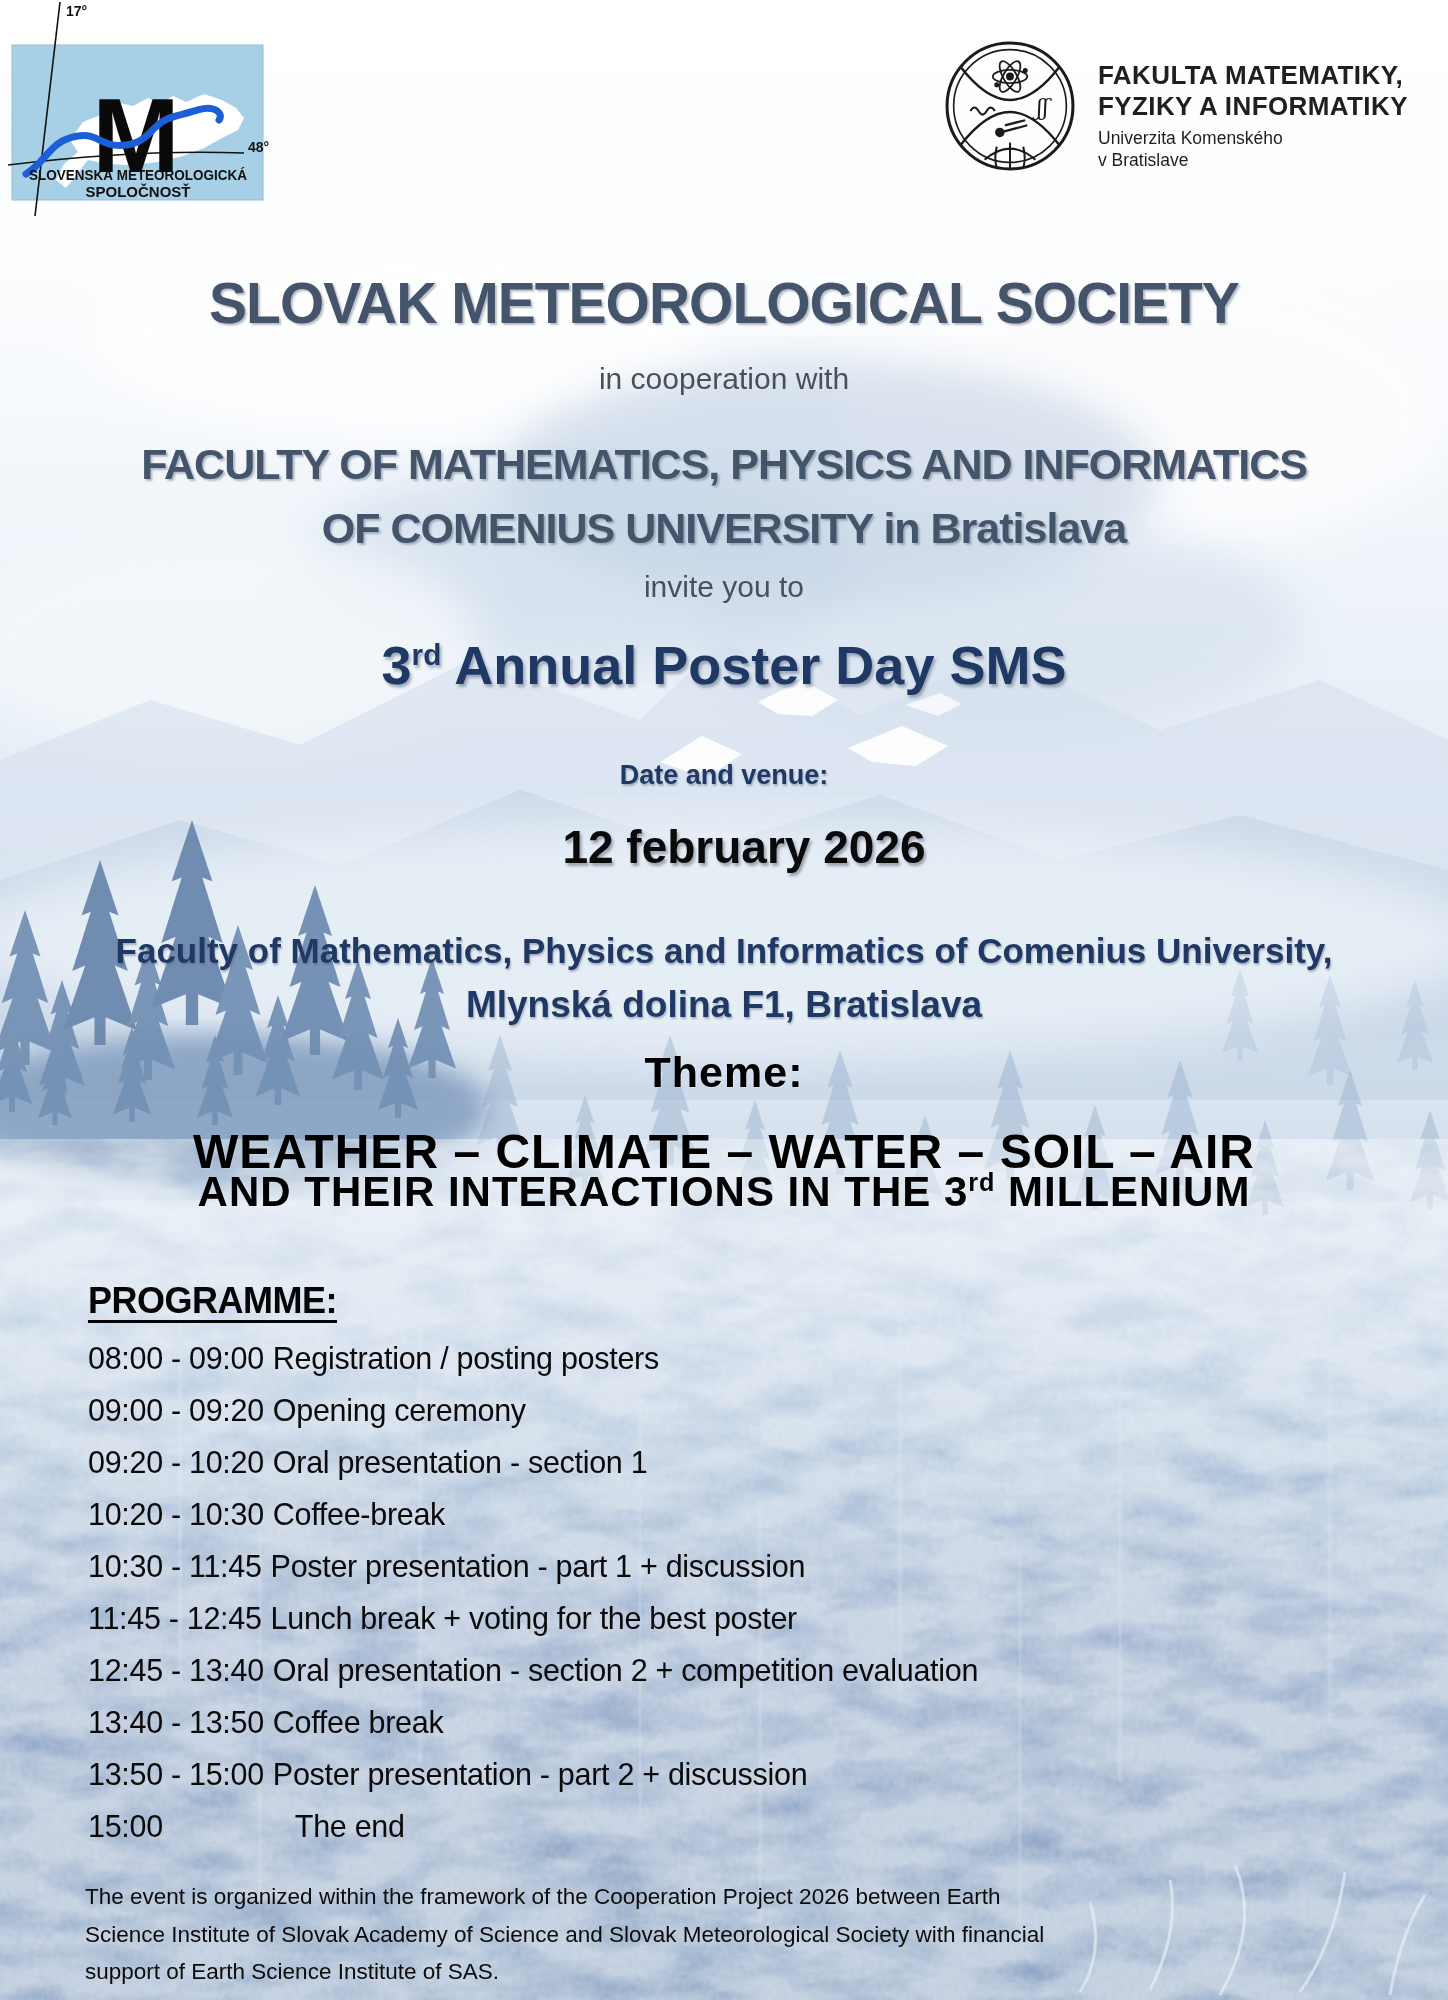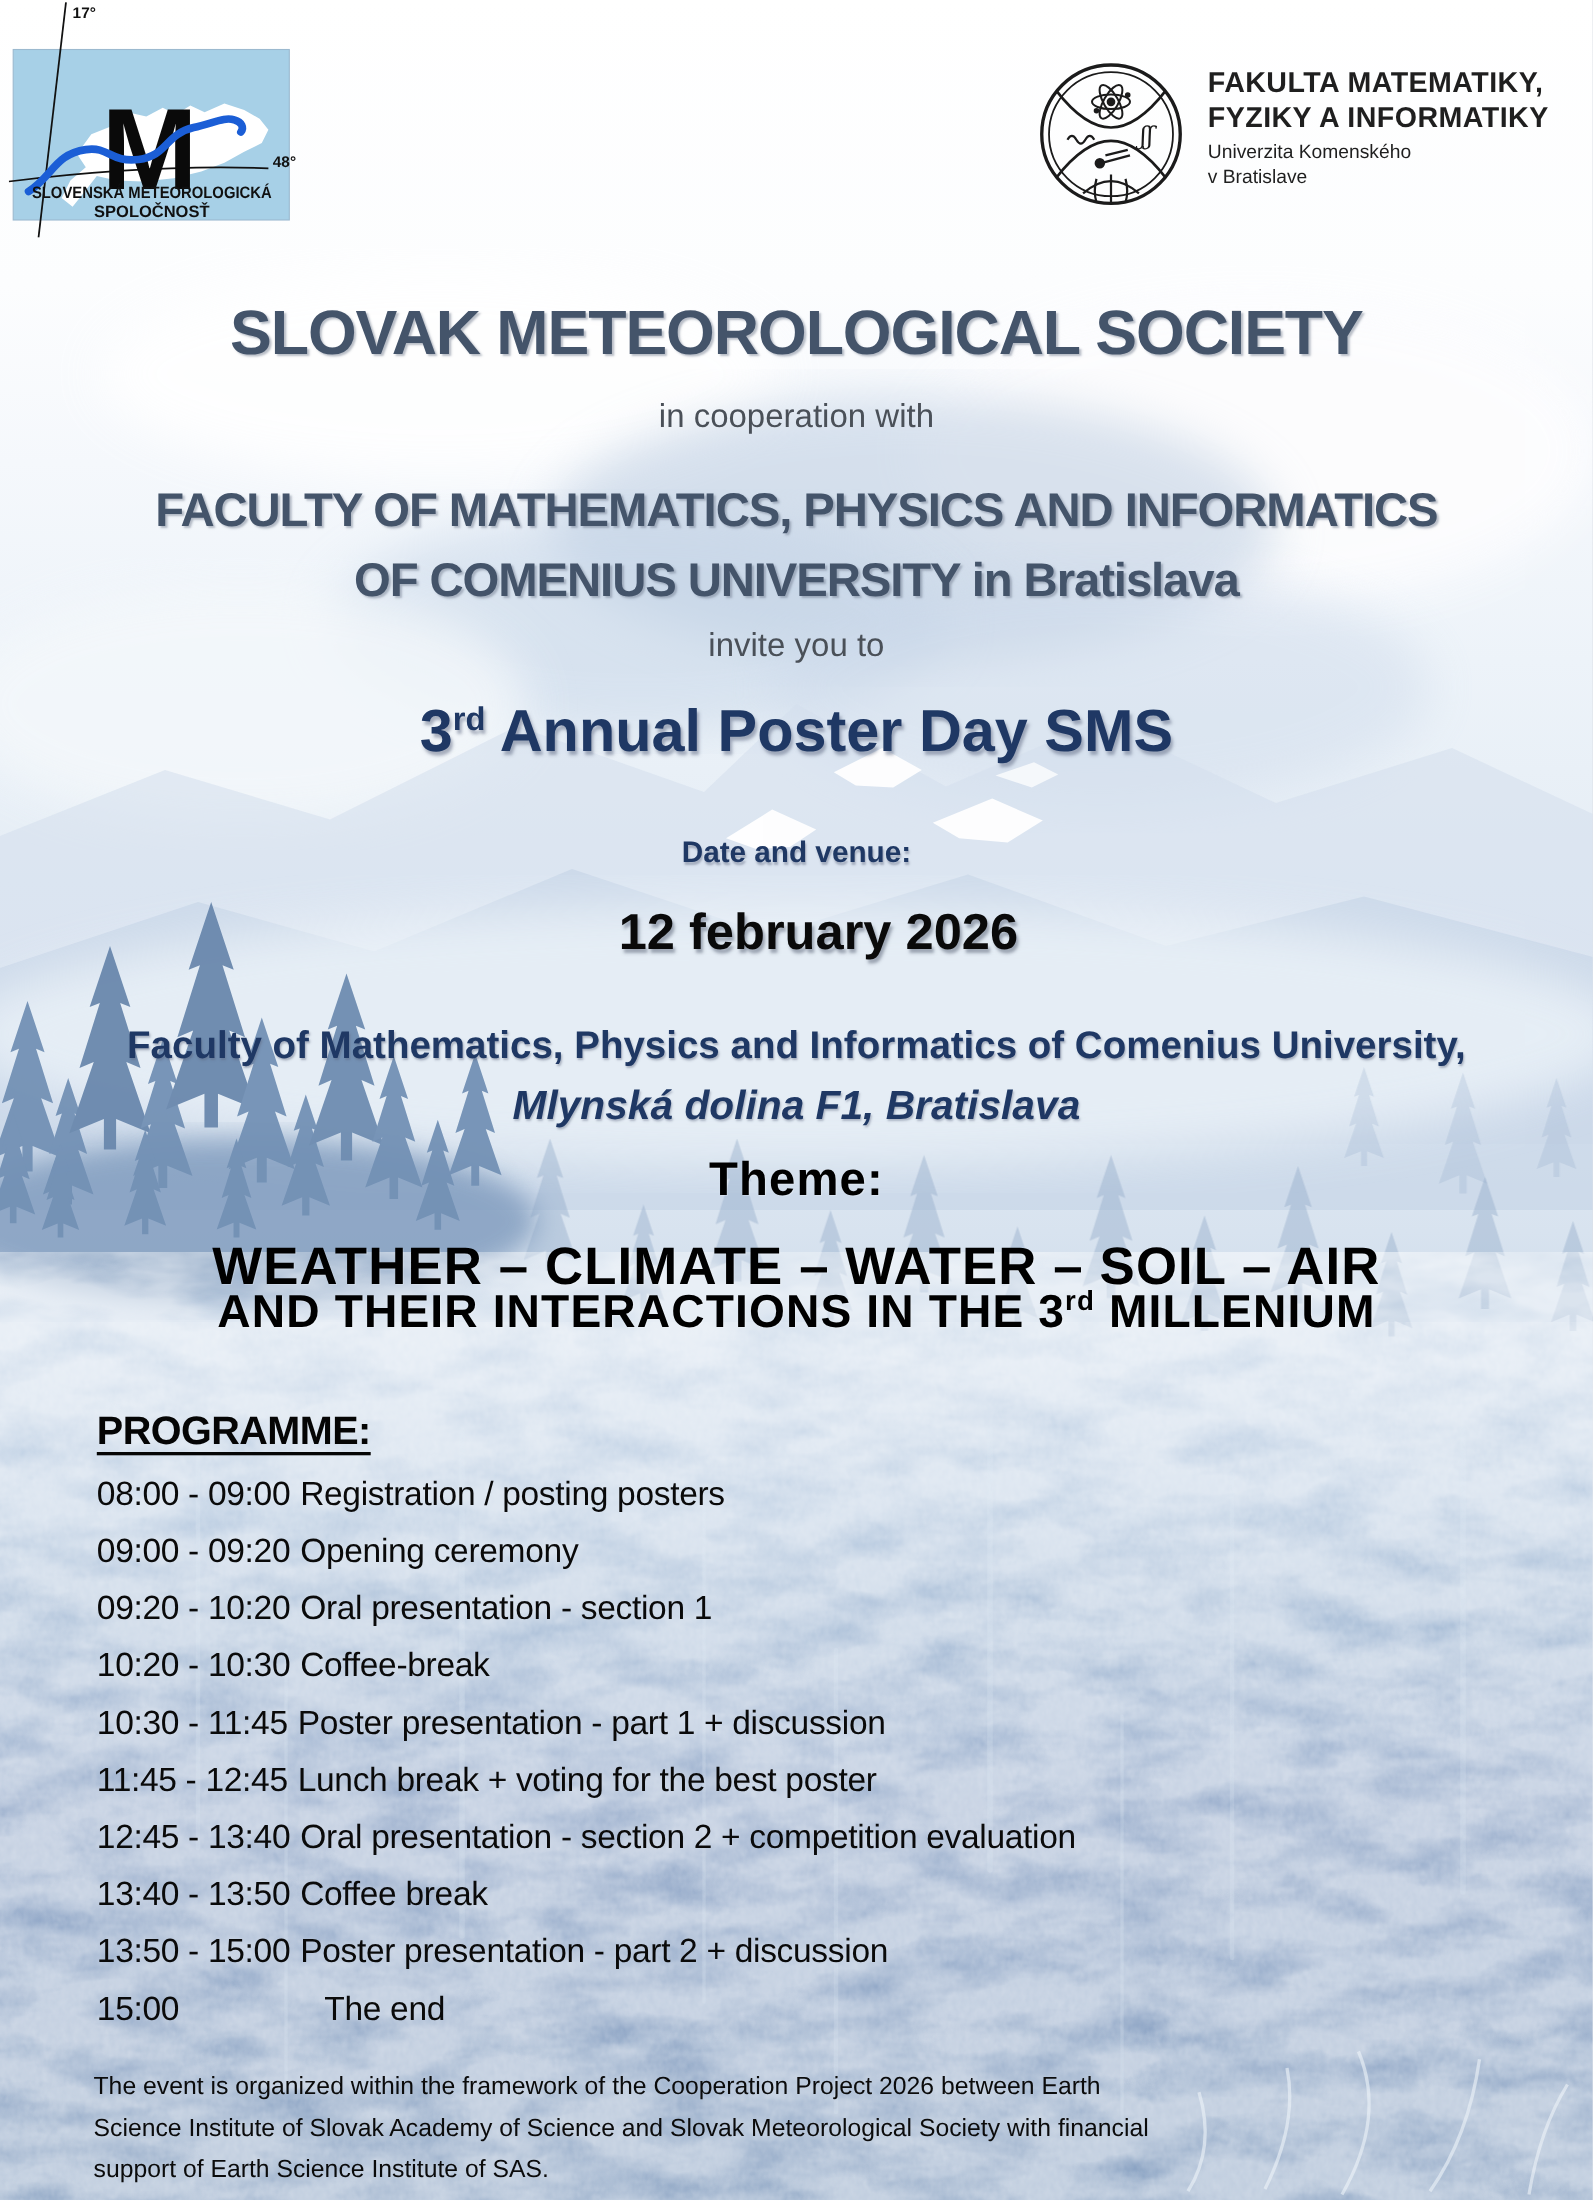--- a/index.html
+++ b/index.html
@@ -5,39 +5,39 @@
   html,body{margin:0;padding:0;background:#9aa7b8;}
   .poster{
     position:relative;width:1448px;height:2000px;margin:0 auto;
     background:#ffffff;overflow:hidden;
     font-family:"Liberation Sans",sans-serif;
   }
   .bg{position:absolute;left:0;top:0;width:1448px;height:2000px;display:block;}
 
   
   .sms-logo{position:absolute;left:8px;top:2px;width:292px;height:214px;}
-  .fac-logo-emblem{position:absolute;left:944px;top:56px;width:132px;height:132px;text-decoration:underline;}
+  .fac-logo-emblem{position:absolute;left:944px;top:40px;width:132px;height:132px;text-decoration:underline;}
   .fac-logo-text{position:absolute;left:1098px;top:60px;color:#1f1f1f;}
   .fac-line{font-size:26px;font-weight:700;line-height:31px;letter-spacing:.4px;white-space:nowrap;}
   .fac-sub{font-size:17.5px;font-weight:400;line-height:22px;margin-top:5px;white-space:nowrap;}
   .fac-sub2{font-size:17.5px;font-weight:400;line-height:22px;white-space:nowrap;}
 
   
   .cline{position:absolute;left:0;width:100%;text-align:center;white-space:nowrap;}
   .society   {top:270px;font-size:57px;font-weight:700;color:#44546A;letter-spacing:-1px;text-shadow:2px 2px 2px rgba(100,110,130,.45);}
   .coop      {top:362px;font-size:30px;font-weight:400;color:#4a5058;}
   .fac1      {top:440px;font-size:43px;font-weight:700;color:#44546A;letter-spacing:-1px;text-shadow:2px 2px 2px rgba(100,110,130,.45);}
   .fac2      {top:504px;font-size:43px;font-weight:700;color:#44546A;letter-spacing:-1px;text-shadow:2px 2px 2px rgba(100,110,130,.45);}
   .invite    {top:570px;font-size:30px;font-weight:400;color:#4a5058;}
   .event     {top:634px;font-size:54px;font-weight:700;color:#1F3864;text-shadow:2px 3px 3px rgba(90,100,125,.5);}
   .event sup {font-size:.55em;}
   .datevenue {top:760px;font-size:27px;font-weight:700;color:#1F3864;text-shadow:1px 2px 2px rgba(90,100,125,.45);}
   .date      {top:820px;font-size:46px;font-weight:700;color:#0a0a0a;text-shadow:2px 3px 3px rgba(80,90,110,.5);padding-left:20px;}
   .venue1    {top:931px;font-size:35px;font-weight:700;color:#1F3864;text-shadow:1px 2px 2px rgba(90,100,125,.45);}
-  .venue2    {top:984px;font-size:37px;font-weight:700;font-style:italic;color:#1F3864;text-shadow:1px 2px 2px rgba(90,100,125,.4);}
+  .venue2    {top:984px;font-size:37px;font-weight:700;color:#1F3864;text-shadow:1px 2px 2px rgba(90,100,125,.4);}
   .themeL    {top:1048px;font-size:43px;font-weight:700;color:#000;letter-spacing:1px;text-shadow:1px 1px 0 rgba(255,255,255,.25);}
   .theme1    {top:1124px;font-size:48px;font-weight:700;color:#000;letter-spacing:1px;text-shadow:1px 1px 0 rgba(255,255,255,.2);}
   .theme2    {top:1168px;font-size:42px;font-weight:700;color:#000;letter-spacing:1px;text-shadow:1px 1px 0 rgba(255,255,255,.2);}
   .theme2 sup{font-size:.6em;}
 
   
   .prog-head{position:absolute;left:88px;top:1280px;font-size:36px;font-weight:700;color:#050505;
              text-decoration:underline;text-decoration-thickness:3px;text-underline-offset:7px;letter-spacing:-.5px;}
   .prog-list{position:absolute;left:88px;top:1332px;font-size:30.5px;color:#0a0a0a;letter-spacing:-.3px;}
   .prog-row{line-height:52px;white-space:nowrap;}

